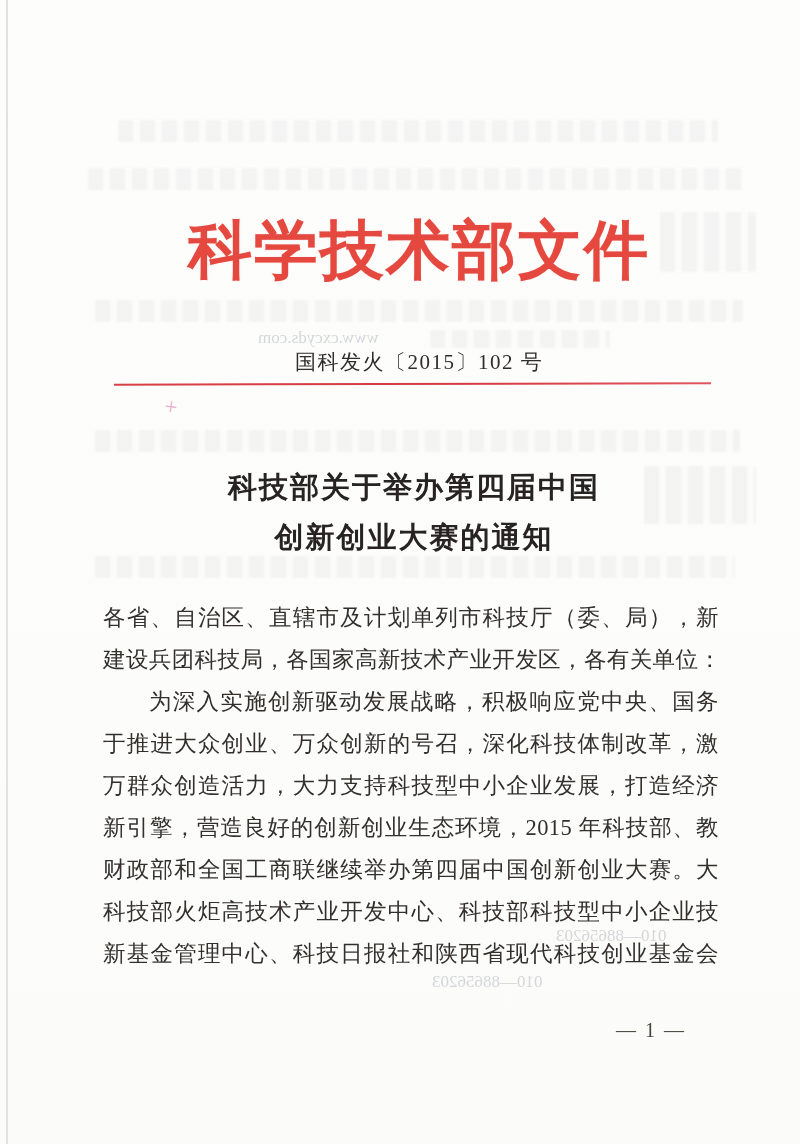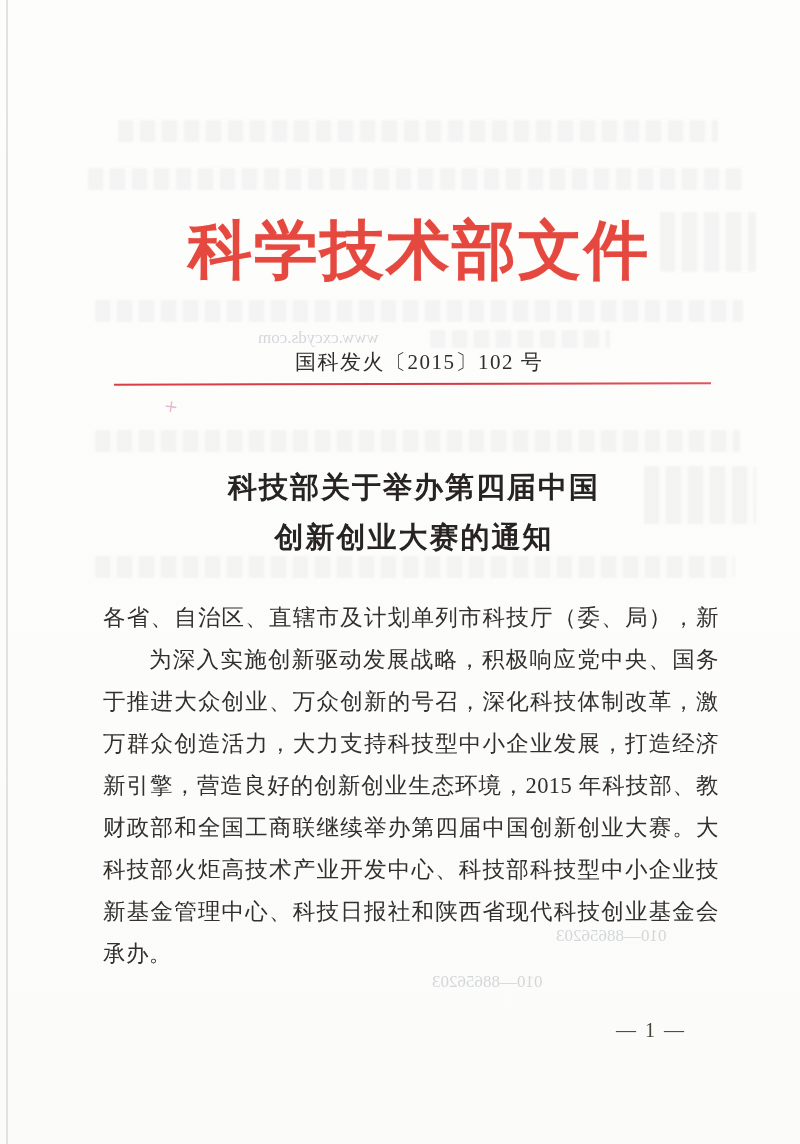--- a/index.html
+++ b/index.html
@@ -126,25 +126,25 @@
 
   <span class="pink-mark">+</span>
 
   <div class="notice-title">
     <div>科技部关于举办第四届中国</div>
     <div>创新创业大赛的通知</div>
   </div>
 
   <div class="body-text">
     <div class="body-line fill">各省、自治区、直辖市及计划单列市科技厅（委、局），新疆生产</div>
+    <div class="body-line">建设兵团科技局，各国家高新技术产业开发区，各有关单位：</div>
     <div class="body-line fill indent">为深入实施创新驱动发展战略，积极响应党中央、国务院关</div>
     <div class="body-line fill">于推进大众创业、万众创新的号召，深化科技体制改革，激发亿</div>
     <div class="body-line fill">万群众创造活力，大力支持科技型中小企业发展，打造经济发展</div>
     <div class="body-line fill">新引擎，营造良好的创新创业生态环境，2015 年科技部、教育部、</div>
     <div class="body-line fill">财政部和全国工商联继续举办第四届中国创新创业大赛。大赛由</div>
     <div class="body-line fill">科技部火炬高技术产业开发中心、科技部科技型中小企业技术创</div>
     <div class="body-line fill">新基金管理中心、科技日报社和陕西省现代科技创业基金会具体</div>
-    <div class="body-line">承办。</div>
   </div>
 
   <div class="page-number">— 1 —</div>
 
 </div>
 
 </body></html>

